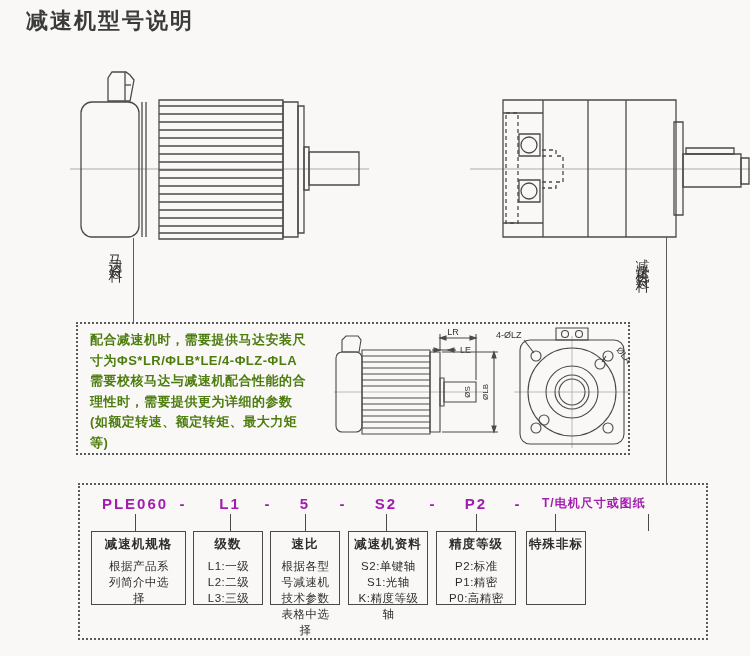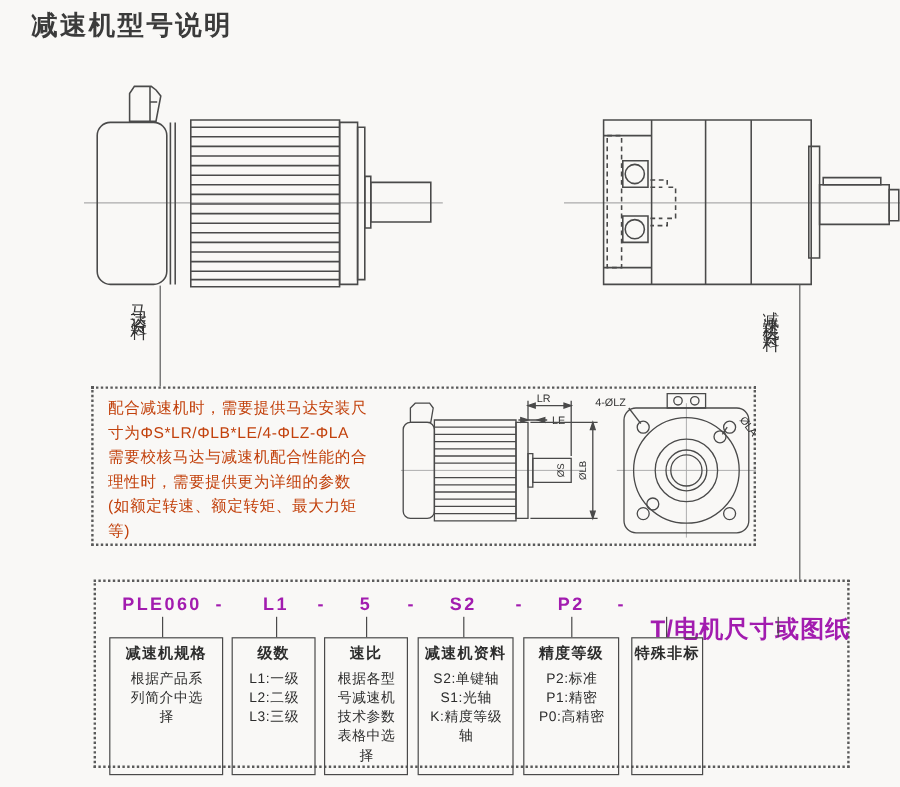--- a/index.html
+++ b/index.html
@@ -23,37 +23,37 @@
     writing-mode:vertical-rl;text-orientation:upright;
     font-size:14px;color:#333;letter-spacing:5px;line-height:1;
   }
   .leader-line{position:absolute;width:1px;background:#5a5a5a;}
   .note-box{
     position:absolute;left:60px;top:322px;width:554px;height:133px;
     border:2px dotted #5a5a5a;box-sizing:border-box;background:transparent;
   }
   .note-text{
     position:absolute;left:12px;top:6px;width:262px;
-    font-size:13px;line-height:1.58;color:#c2410c;
-    white-space:pre-line;letter-spacing:0.5px;
+    font-size:13px;line-height:1.58;color:#4d7c0f;
+    white-space:pre-line;letter-spacing:0.5px;font-weight:bold;
   }
   .model-box{
     position:absolute;left:62px;top:483px;width:630px;height:157px;
     border:2px dotted #5a5a5a;box-sizing:border-box;
   }
   .seg{
     position:absolute;top:10px;transform:translateX(-50%);
     font-size:15px;font-weight:bold;color:#a21caf;letter-spacing:2px;
     font-family:"Liberation Sans","DejaVu Sans",sans-serif;
     white-space:nowrap;
   }
-  .seg-last{transform:none;letter-spacing:1px;font-size:20px;margin-top:16px;}
+  .seg-last{transform:none;letter-spacing:1px;font-size:12px;}
   .conn{position:absolute;width:1px;height:17px;top:29px;background:#4a4a4a;}
   .lbox{
-    position:absolute;top:46px;height:115px;
+    position:absolute;top:46px;height:74px;
     border:1.4px solid #4a4a4a;box-sizing:border-box;background:transparent;
   }
   .lbox-title{
     text-align:center;font-size:12.5px;font-weight:bold;color:#2d2d2d;
     margin-top:4px;letter-spacing:1px;white-space:nowrap;
   }
   .lbox-body{
     font-size:11.5px;color:#2d2d2d;line-height:1.4;
     padding:5px 3px 0 4px;white-space:pre-line;letter-spacing:0.5px;text-align:center;
   }

